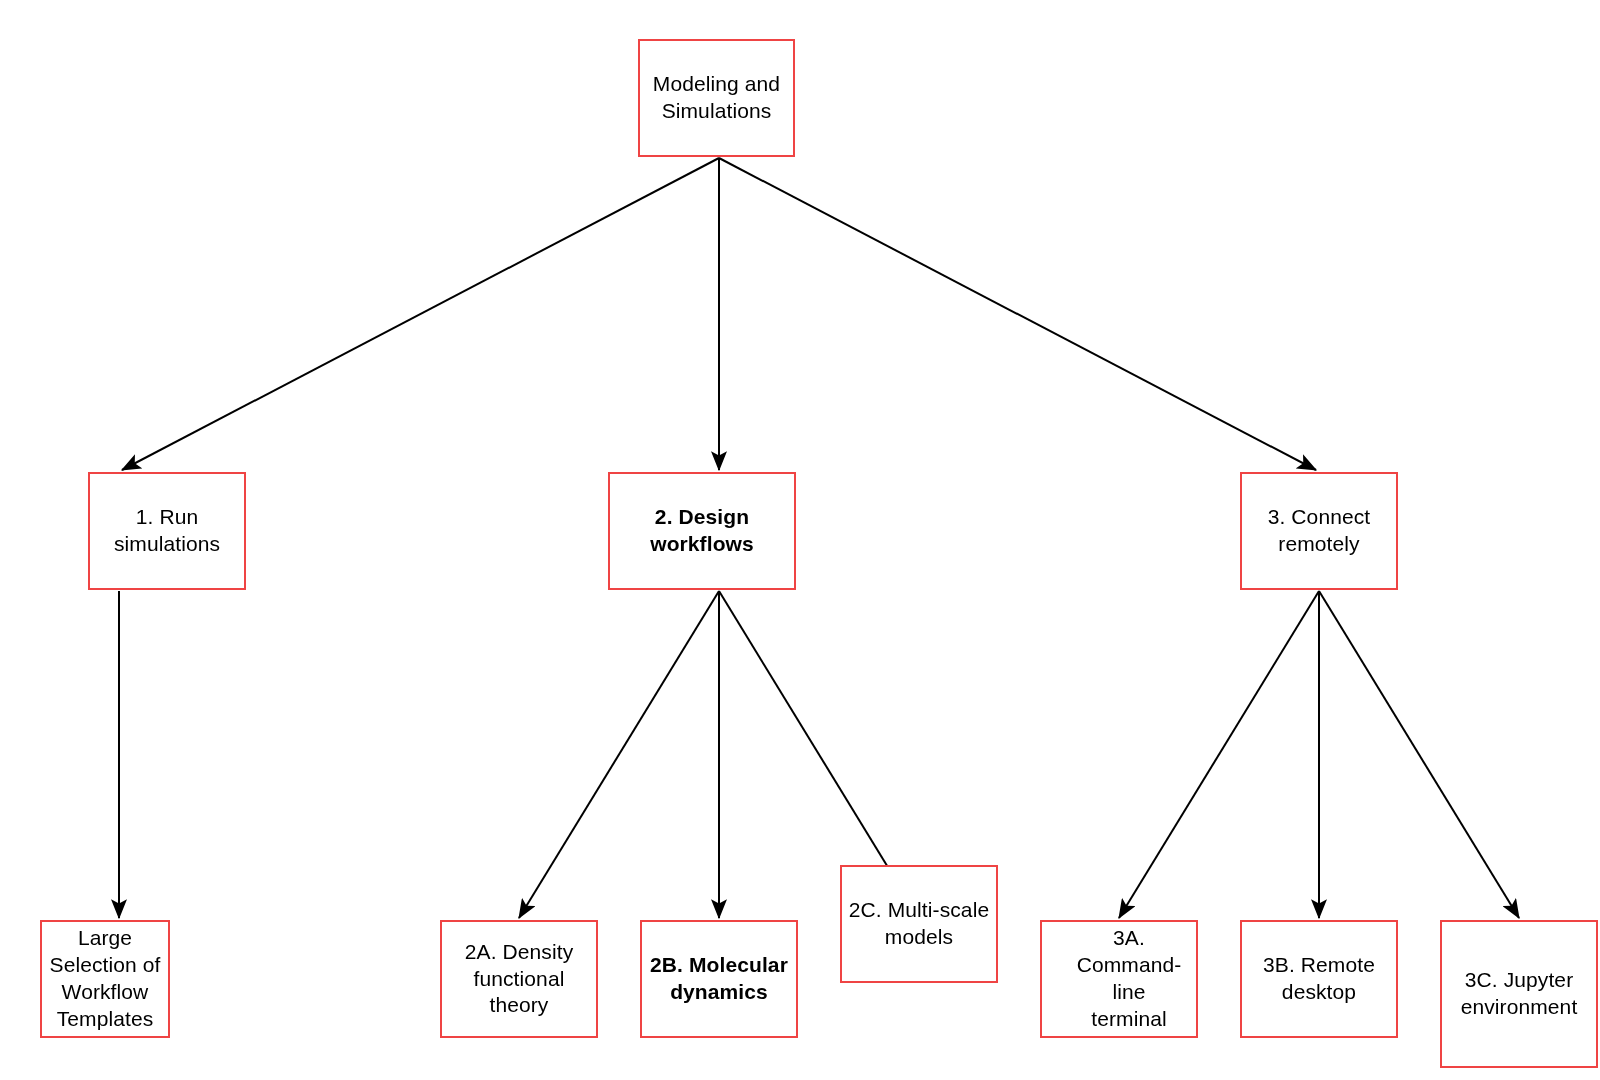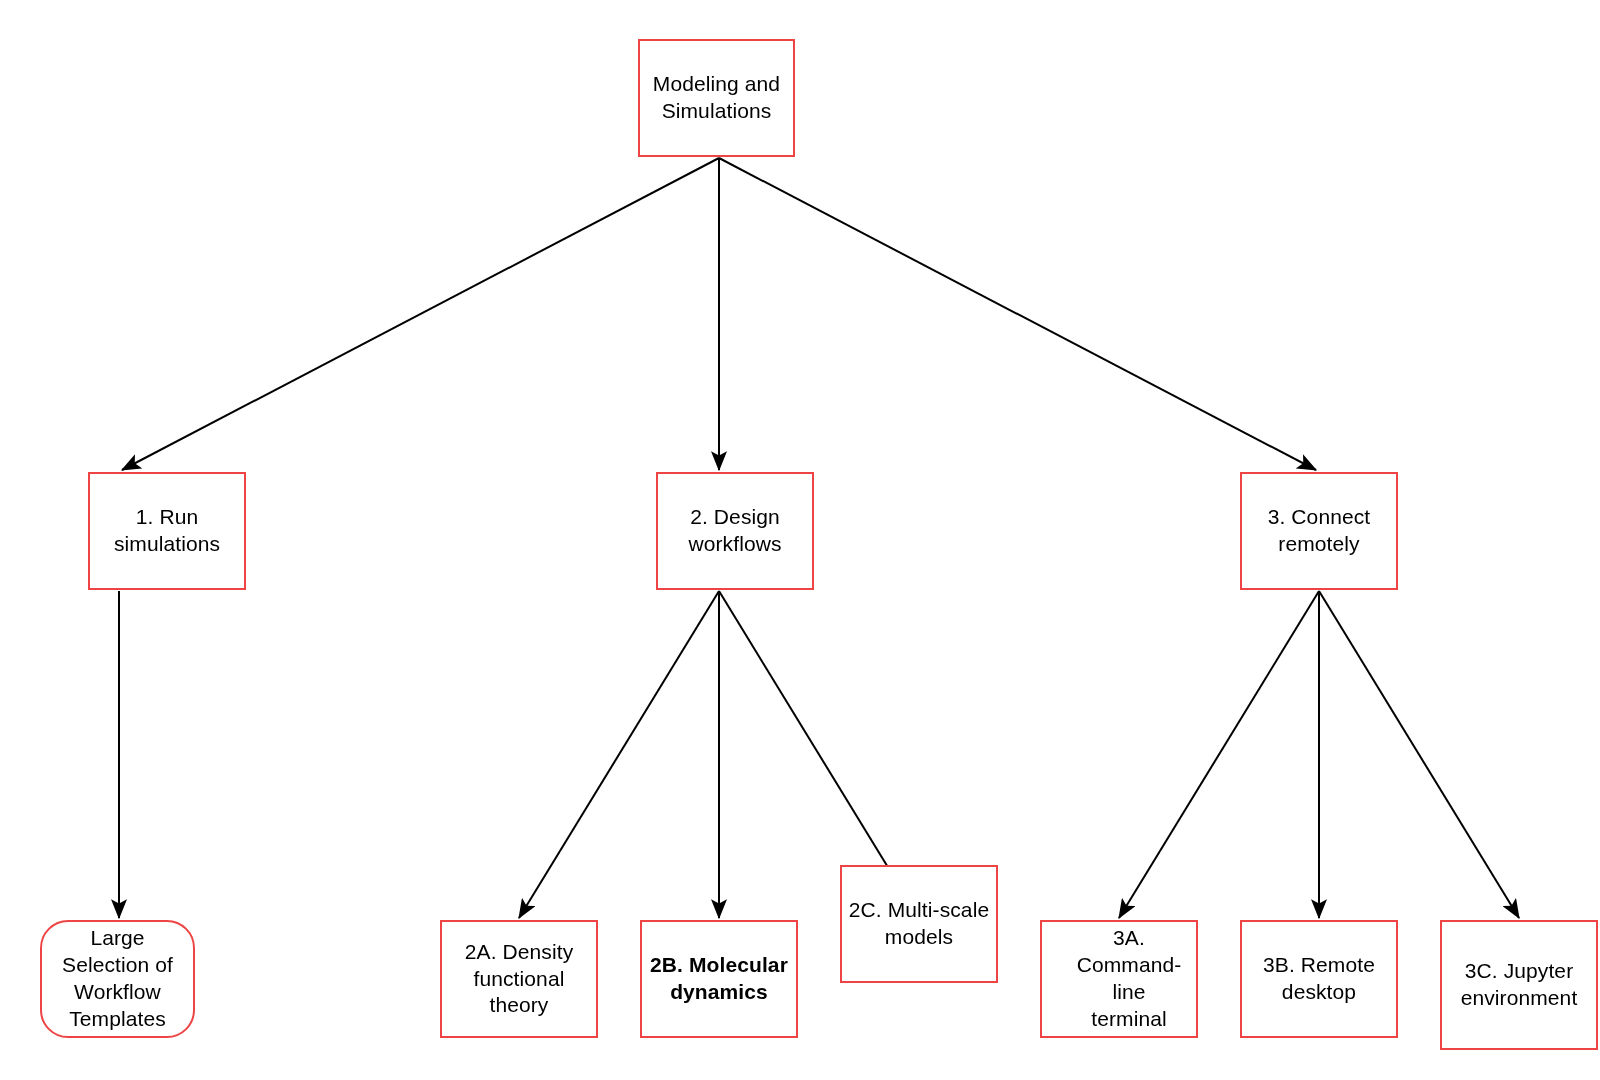--- a/index.html
+++ b/index.html
@@ -74,29 +74,29 @@
 
   <div id="node-layer">
       <div class="node" style="left: 638px; top: 39px; width: 157px; height: 118px;">
         <span class="label">Modeling and
 Simulations</span>
       </div>
       <div class="node" style="left: 40px; top: 472px; width: 158px; height: 118px; margin-left: 48px;">
         <span class="label">1. Run
 simulations</span>
       </div>
-      <div class="node" style="left: 656px; top: 472px; width: 158px; height: 118px;">
+      <div class="node" style="left: 608px; top: 472px; width: 188px; height: 118px; font-weight: bold;">
         <span class="label">2. Design
 workflows</span>
       </div>
       <div class="node" style="left: 1240px; top: 472px; width: 158px; height: 118px;">
         <span class="label">3. Connect
 remotely</span>
       </div>
-      <div class="node" style="left: 40px; top: 920px; width: 155px; height: 118px; border-radius: 28px;">
+      <div class="node" style="left: 40px; top: 920px; width: 130px; height: 118px;">
         <span class="label">Large
 Selection of
 Workflow
 Templates</span>
       </div>
       <div class="node" style="left: 440px; top: 920px; width: 158px; height: 118px;">
         <span class="label">2A. Density
 functional
 theory</span>
       </div>
@@ -110,19 +110,19 @@
       </div>
       <div class="node" style="left: 1040px; top: 920px; width: 158px; height: 118px; padding-left: 20px;">
         <span class="label">3A.
 Command-line
 terminal</span>
       </div>
       <div class="node" style="left: 1240px; top: 920px; width: 158px; height: 118px;">
         <span class="label">3B. Remote
 desktop</span>
       </div>
-      <div class="node" style="left: 1440px; top: 920px; width: 158px; height: 130px;">
+      <div class="node" style="left: 1440px; top: 920px; width: 158px; height: 148px;">
         <span class="label">3C. Jupyter
 environment</span>
       </div>
     </div>
 
 </div>
 
 </body></html>

